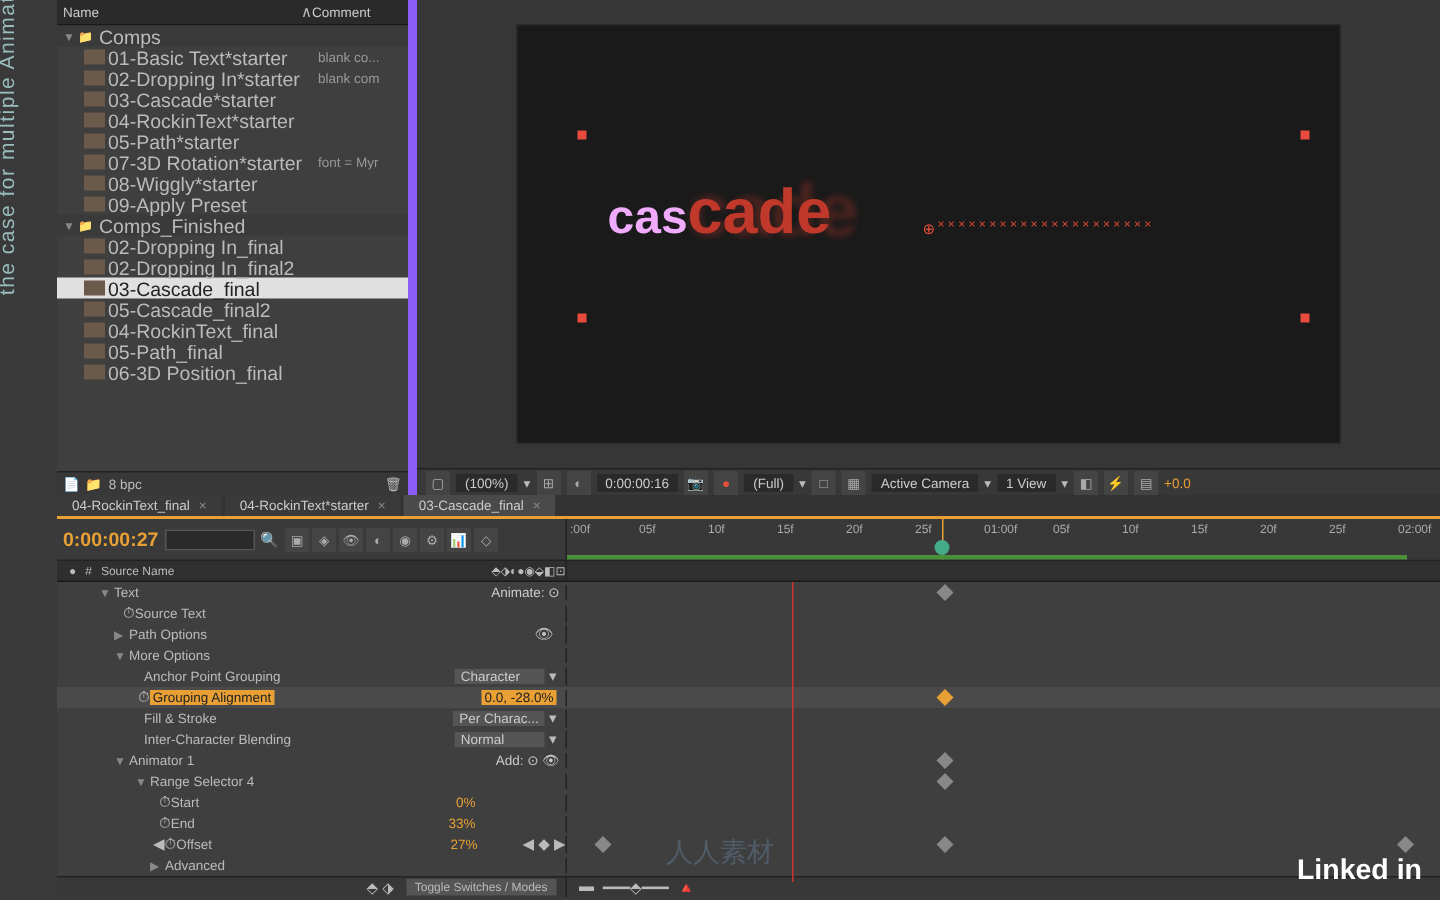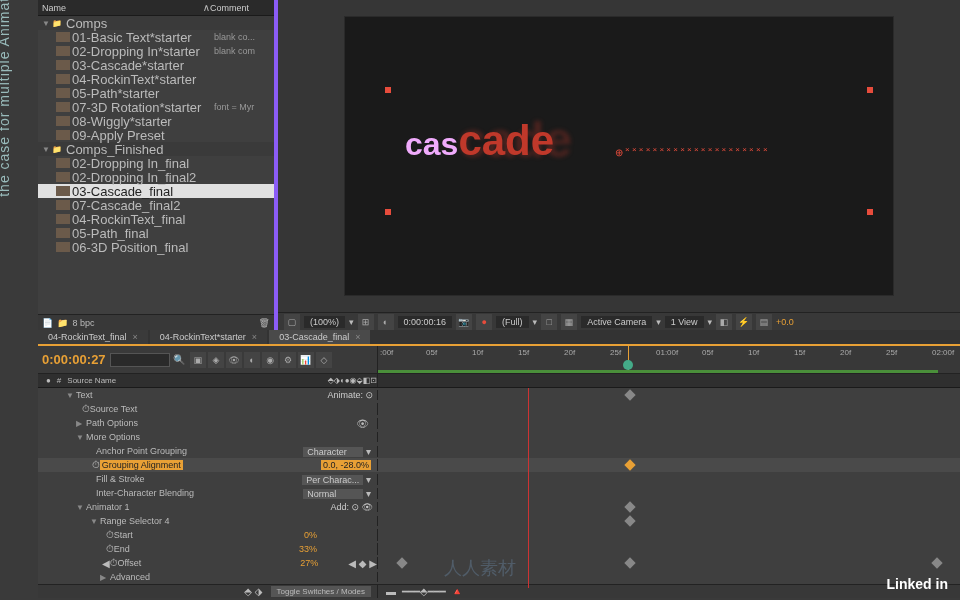--- a/index.html
+++ b/index.html
@@ -1,19 +1,19 @@
 <!DOCTYPE html>
 <html><head>
 <meta charset="utf-8">
 <style>
 * { margin: 0; padding: 0; box-sizing: border-box; font-family: Arial, sans-serif; }
 body { background: #3a3a3a; color: #bbb; font-size: 10px; width: 960px; height: 600px; overflow: hidden; position: relative; }
 .sidebar-text { position: absolute; left: 4px; top: 50%; transform: rotate(-90deg) translateX(50%); transform-origin: left center; color: #9bb; font-size: 14px; white-space: nowrap; letter-spacing: 1px; }
 .main { display: flex; height: 330px; margin-left: 38px; }
-.project-panel { width: 240px; background: #3f3f3f; border-right: 4px solid #8b5cf6; display: flex; flex-direction: column; }
+.project-panel { width: 240px; background: #3f3f3f; border-right: 6px solid #8b5cf6; display: flex; flex-direction: column; }
 .proj-header { background: #2a2a2a; display: flex; align-items: center; padding: 2px 4px; border-bottom: 1px solid #1a1a1a; }
 .proj-col-name { flex: 1; font-size: 9px; color: #ccc; }
 .proj-col-comment { width: 60px; font-size: 9px; color: #ccc; }
 .tree { flex: 1; overflow: hidden; background: #3f3f3f; }
 .tree-row { display: flex; align-items: center; height: 14px; padding-left: 4px; }
 .tree-row.folder { background: #3a3a3a; }
 .tree-row.selected { background: #e0e0e0; color: #222; }
 .tw { width: 10px; font-size: 8px; color: #888; }
 .ico { width: 14px; font-size: 8px; }
 .folder-ico { color: #d4a94a; }
@@ -58,21 +58,21 @@
 .prop-val { color: #e8a035; font-size: 9px; }
 .prop-val.hl { background: #e8a035; color: #222; padding: 0 2px; }
 .dropdown { background: #555; padding: 0 4px; font-size: 9px; color: #ccc; min-width: 60px; display: inline-block; }
 .animate-btn { color: #ccc; font-size: 9px; margin-left: auto; margin-right: 4px; }
 .kf-diamond { position: absolute; width: 8px; height: 8px; background: #888; transform: rotate(45deg); top: 3px; }
 .green-bar { position: absolute; height: 3px; background: #4a8f3a; top: 0; }
 .red-line { position: absolute; width: 1px; background: #c33; top: 0; height: 200px; }
 .tl-footer { display: flex; background: #383838; height: 14px; border-top: 1px solid #222; }
 .tl-foot-left { width: 340px; border-right: 1px solid #222; display: flex; align-items: center; justify-content: flex-end; padding-right: 6px; }
 .toggle-btn { background: #555; padding: 1px 6px; font-size: 8px; }
-.linkedin { position: absolute; bottom: 8px; right: 12px; color: #fff; font-size: 14px; font-weight: bold; }
+.linkedin { position: absolute; bottom: 8px; right: 12px; color: #fff; font-size: 19px; font-weight: bold; }
 .watermark { position: absolute; bottom: 20px; left: 50%; transform: translateX(-50%); color: rgba(120,160,200,0.3); font-size: 18px; pointer-events: none; }
 </style>
 </head>
 <body>
 
 <div class="sidebar-text">the case for multiple Animators</div>
 
 <div class="main">
   <div class="project-panel">
     <div class="proj-header">
@@ -133,21 +133,21 @@
       <div class="tree-row" style="padding-left:18px">
           <span class="comp-ico"></span>
           <span class="item-name">02-Dropping In_final2</span>
         </div>
       <div class="tree-row selected" style="padding-left:18px">
           <span class="comp-ico"></span>
           <span class="item-name">03-Cascade_final</span>
         </div>
       <div class="tree-row" style="padding-left:18px">
           <span class="comp-ico"></span>
-          <span class="item-name">07-Cascade_final2</span>
+          <span class="item-name">05-Cascade_final2</span>
         </div>
       <div class="tree-row" style="padding-left:18px">
           <span class="comp-ico"></span>
           <span class="item-name">04-RockinText_final</span>
         </div>
       <div class="tree-row" style="padding-left:18px">
           <span class="comp-ico"></span>
           <span class="item-name">05-Path_final</span>
         </div>
       <div class="tree-row" style="padding-left:18px">

